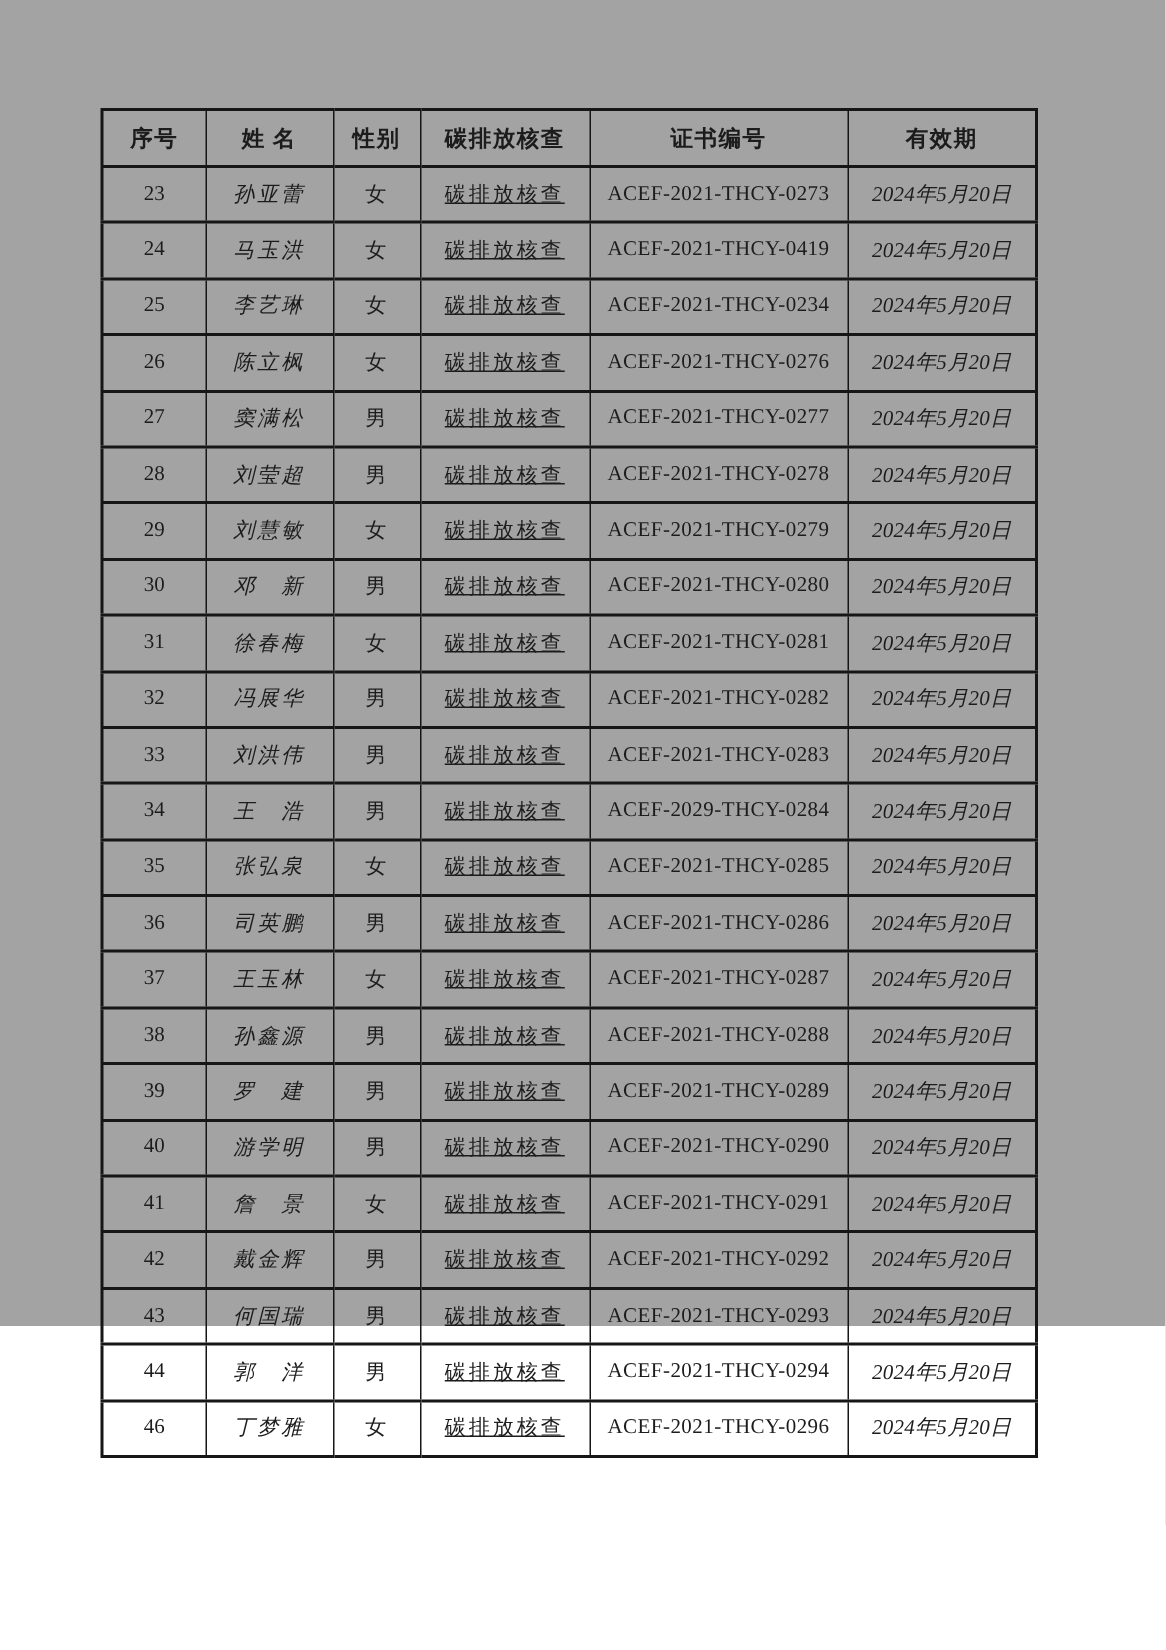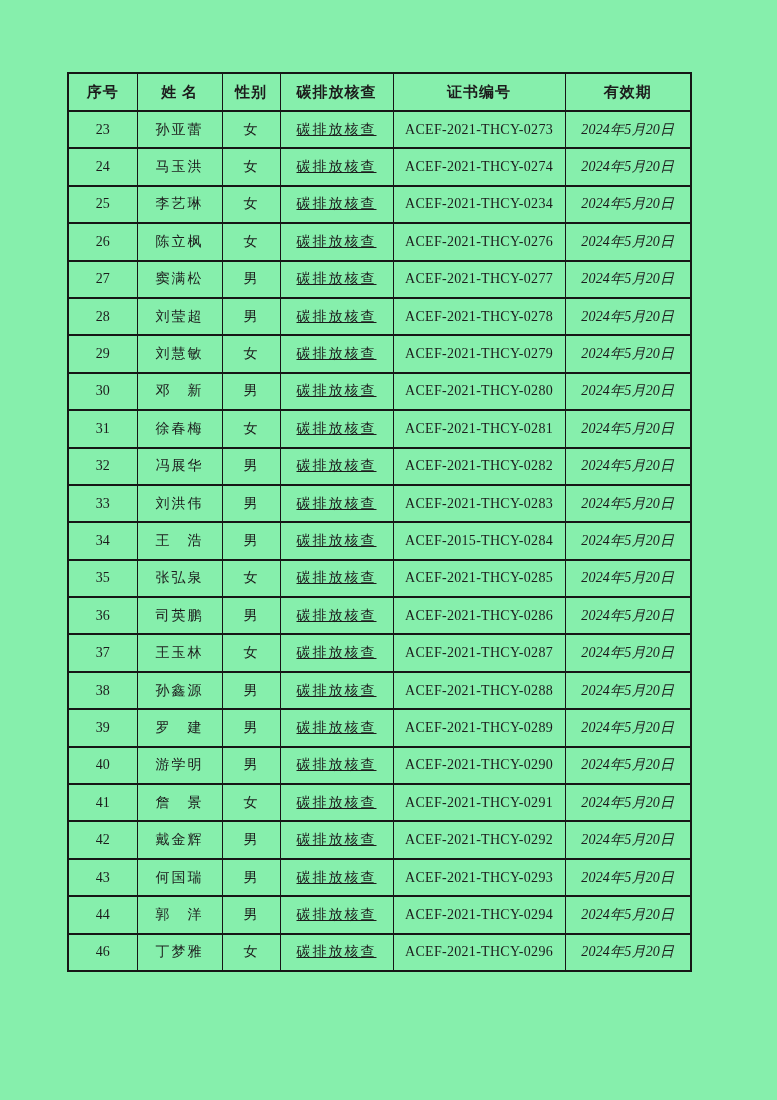--- a/index.html
+++ b/index.html
@@ -11,22 +11,22 @@
     width: 777px;
     height: 1100px;
     position: relative;
     font-family: "Liberation Serif", "DejaVu Serif", serif;
     color: #1c1c1c;
   }
   .page {
     position: absolute;
     left: 0; top: 0;
     width: 777px;
-    height: 1100px;
-    background: #86efac;
+    height: 884px;
+    background: #a3a3a3;
   }
   table.cert-table {
     position: absolute;
     left: 67px;
     top: 72px;
     width: 623px;
     border-collapse: collapse;
     table-layout: fixed;
     border: 2px solid #161616;
   }
@@ -45,21 +45,21 @@
     font-size: 15px;
     font-weight: bold;
     letter-spacing: 1px;
   }
   table.cert-table td {
     height: 35.4px;
     font-size: 14px;
   }
   
   td.col-0 { font-size: 14px; }
-  td.col-1 { letter-spacing: 2px; }
+  td.col-1 { letter-spacing: 2px; font-style: italic; }
   td.col-2 { letter-spacing: 1px; }
   td.col-3 { letter-spacing: 2px; text-decoration: underline; }
   td.col-4 { font-size: 15px; letter-spacing: 0.3px; }
   td.col-5 { font-size: 14px; letter-spacing: 0.2px; font-style: italic; }
 </style>
 </head>
 <body>
 
 <div class="page">
   <table class="cert-table">
@@ -88,21 +88,21 @@
           <td class="col-2">女</td>
           <td class="col-3">碳排放核查</td>
           <td class="col-4">ACEF-2021-THCY-0273</td>
           <td class="col-5">2024年5月20日</td>
         </tr>
         <tr>
           <td class="col-0">24</td>
           <td class="col-1">马玉洪</td>
           <td class="col-2">女</td>
           <td class="col-3">碳排放核查</td>
-          <td class="col-4">ACEF-2021-THCY-0274</td>
+          <td class="col-4">ACEF-2021-THCY-0419</td>
           <td class="col-5">2024年5月20日</td>
         </tr>
         <tr>
           <td class="col-0">25</td>
           <td class="col-1">李艺琳</td>
           <td class="col-2">女</td>
           <td class="col-3">碳排放核查</td>
           <td class="col-4">ACEF-2021-THCY-0234</td>
           <td class="col-5">2024年5月20日</td>
         </tr>
@@ -168,21 +168,21 @@
           <td class="col-2">男</td>
           <td class="col-3">碳排放核查</td>
           <td class="col-4">ACEF-2021-THCY-0283</td>
           <td class="col-5">2024年5月20日</td>
         </tr>
         <tr>
           <td class="col-0">34</td>
           <td class="col-1">王　浩</td>
           <td class="col-2">男</td>
           <td class="col-3">碳排放核查</td>
-          <td class="col-4">ACEF-2015-THCY-0284</td>
+          <td class="col-4">ACEF-2029-THCY-0284</td>
           <td class="col-5">2024年5月20日</td>
         </tr>
         <tr>
           <td class="col-0">35</td>
           <td class="col-1">张弘泉</td>
           <td class="col-2">女</td>
           <td class="col-3">碳排放核查</td>
           <td class="col-4">ACEF-2021-THCY-0285</td>
           <td class="col-5">2024年5月20日</td>
         </tr>

